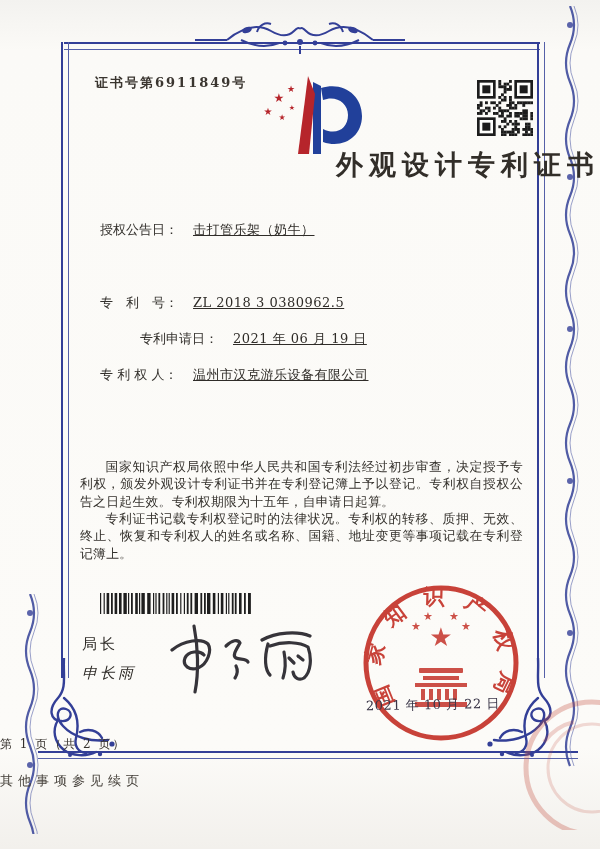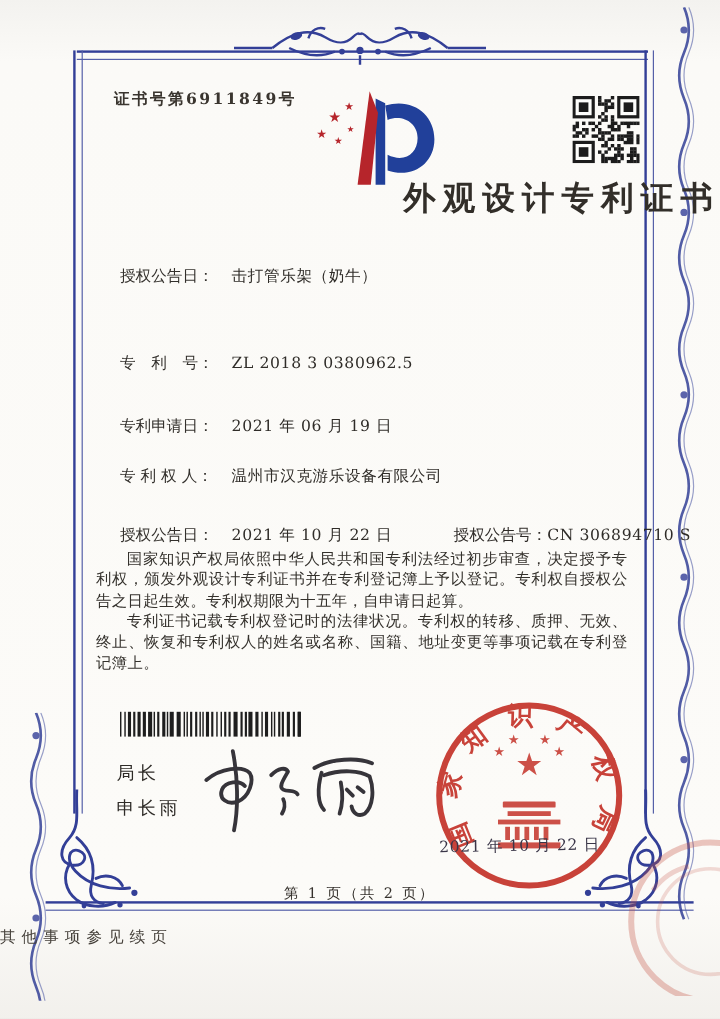--- a/index.html
+++ b/index.html
@@ -6,29 +6,29 @@
   body{width:600px;height:849px;background:#e9e7e3;font-family:"DejaVu Serif","Liberation Serif",serif;}
   .page{position:relative;width:600px;height:849px;overflow:hidden;color:#2f2b28;
         background:linear-gradient(180deg,#f3f2ef 0%,#fbfaf7 6%,#fcfbf8 88%,#f2f0ec 100%);}
   .hline{position:absolute;height:5px;border-top:2.4px solid #333f97;border-bottom:1px solid #5560a8;}
   .vline{position:absolute;width:5px;border-left:2.4px solid #333f97;border-right:1px solid #5560a8;}
   .certno{position:absolute;left:95px;top:74px;font-size:13px;font-weight:bold;letter-spacing:2px;color:#3a352f;}
   .title{position:absolute;left:0;right:0;top:147px;text-align:right;font-size:27px;font-weight:bold;
          letter-spacing:6px;color:#322e29;}
   .frow{position:absolute;left:100px;font-size:13px;white-space:nowrap;}
   .flabel{display:inline-block;width:93px;color:#33302c;}
-  .fvalue{letter-spacing:.5px;color:#2f2c28;}
+  .fvalue{letter-spacing:.5px;color:#2f2c28;text-decoration:underline;}
   .addr .fvalue{display:inline-block;width:336px;vertical-align:top;white-space:normal;line-height:19px;}
   .pair2{position:absolute;left:278px;top:0;}
   .para{position:absolute;left:80px;width:443px;font-size:12.8px;line-height:17.4px;
         text-align:justify;text-indent:2em;letter-spacing:.3px;color:#34312c;}
-  .director{position:absolute;left:97px;font-size:15px;letter-spacing:3px;color:#2e2b27;}
+  .director{position:absolute;left:82px;font-size:15px;letter-spacing:3px;color:#2e2b27;}
   .sealdate{position:absolute;left:366px;top:696px;font-size:13px;letter-spacing:.5px;color:#3a3648;
             transform:rotate(-1deg);z-index:6;white-space:nowrap;}
-  .pageind{position:absolute;left:0;right:0;top:736px;text-align:center;font-size:12px;letter-spacing:2px;
+  .pageind{position:absolute;left:0;right:0;top:736px;text-align:left;font-size:12px;letter-spacing:2px;
            color:#35312c;z-index:5;}
   .note{position:absolute;left:0;right:0;top:772px;text-align:left;font-size:13px;letter-spacing:5px;color:#45403a;}
   .abs{position:absolute;}
   svg{display:block;}
 </style>
 </head>
 <body>
 
 <div class="page">
 
@@ -250,31 +250,25 @@
     </svg>
 
   <div class="title">外观设计专利证书</div>
 
   <div class="frow" style="top:221px;">
     <span class="flabel">授权公告日：</span><span class="fvalue">击打管乐架（奶牛）</span>
   </div>
   <div class="frow" style="top:294px;">
     <span class="flabel">专　利　号：</span><span class="fvalue">ZL 2018 3 0380962.5</span>
   </div>
-  <div class="frow" style="top:346px;">
+  <div class="frow" style="top:330px;margin-left:40px;">
     <span class="flabel">专利申请日：</span><span class="fvalue">2021 年 06 月 19 日</span>
   </div>
-  <div class="frow" style="top:366px;margin-top:22px;">
+  <div class="frow" style="top:366px;">
     <span class="flabel">专 利 权 人：</span><span class="fvalue">温州市汉克游乐设备有限公司</span>
-  </div>
-  <div class="frow" style="top:437px;">
-    <span class="flabel">授权公告日：</span><span class="fvalue">2021 年 10 月 22 日</span>
-    <span class="pair2">
-      <span>授权公告号：</span><span class="fvalue">CN 306894710 S</span>
-    </span>
   </div>
 
   <div class="para" style="top:458px;">国家知识产权局依照中华人民共和国专利法经过初步审查，决定授予专利权，颁发外观设计专利证书并在专利登记簿上予以登记。专利权自授权公告之日起生效。专利权期限为十五年，自申请日起算。</div>
   <div class="para" style="top:510px;">专利证书记载专利权登记时的法律状况。专利权的转移、质押、无效、终止、恢复和专利权人的姓名或名称、国籍、地址变更等事项记载在专利登记簿上。</div>
 
   <svg class="abs" style="left:100px;top:593px;" width="152" height="21" id="barcode-svg">
       <rect x="0" y="0" width="1.2" height="21" fill="#1e1e1e"></rect>
       <rect x="3.5999999999999996" y="0" width="1.2" height="21" fill="#1e1e1e"></rect>
       <rect x="6.6" y="0" width="2.6" height="21" fill="#1e1e1e"></rect>
       <rect x="11" y="0" width="1.8" height="21" fill="#1e1e1e"></rect>
@@ -310,21 +304,21 @@
       <rect x="128.20000000000002" y="0" width="1.2" height="21" fill="#1e1e1e"></rect>
       <rect x="131.8" y="0" width="1.8" height="21" fill="#1e1e1e"></rect>
       <rect x="134.8" y="0" width="1.8" height="21" fill="#1e1e1e"></rect>
       <rect x="139.00000000000003" y="0" width="2.6" height="21" fill="#1e1e1e"></rect>
       <rect x="144.00000000000003" y="0" width="1.8" height="21" fill="#1e1e1e"></rect>
       <rect x="148.20000000000005" y="0" width="2.6" height="21" fill="#1e1e1e"></rect>
       <rect x="148" y="0" width="2.4" height="21" fill="#1e1e1e"></rect>
     </svg>
 
   <div class="director" style="top:635px;">局长</div>
-  <div class="director" style="top:664px;">申长雨</div>
+  <div class="director" style="top:664px;font-style:italic;">申长雨</div>
 
   <svg class="abs" style="left:158px;top:620px;z-index:3;" width="165" height="75" viewBox="0 0 165 75">
     <g fill="none" stroke="#26242a" stroke-width="3.2" stroke-linecap="round" stroke-linejoin="round" opacity="0.92">
       <path d="M14,30 C26,20 44,18 50,24 C54,30 50,44 40,48 C32,51 24,46 27,38 C30,31 42,30 46,35"></path>
       <path d="M36,6 C40,26 41,52 37,72"></path>
       <path d="M68,26 C74,20 80,19 82,23 C78,30 74,36 78,38 C82,40 88,38 90,42"></path>
       <path d="M78,46 C80,50 79,55 77,58"></path>
       <path d="M104,20 C118,12 140,11 152,16"></path>
       <path d="M110,24 C106,38 107,50 112,55"></path>
       <path d="M112,26 C126,21 142,22 150,27 C154,38 153,52 146,58 C141,61 136,58 135,52"></path>

